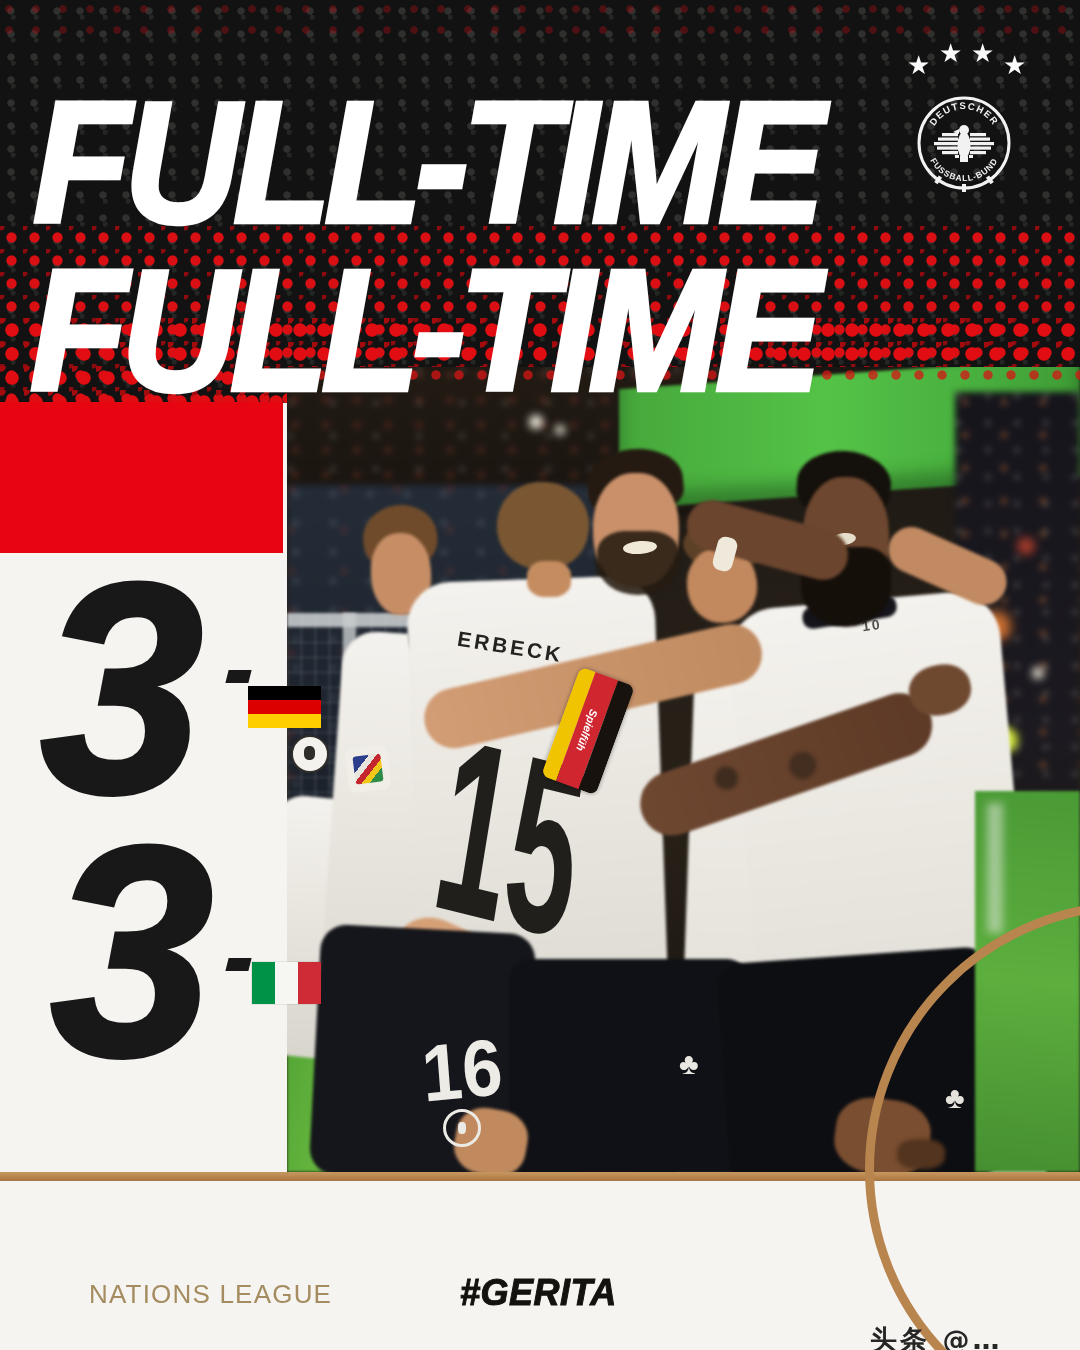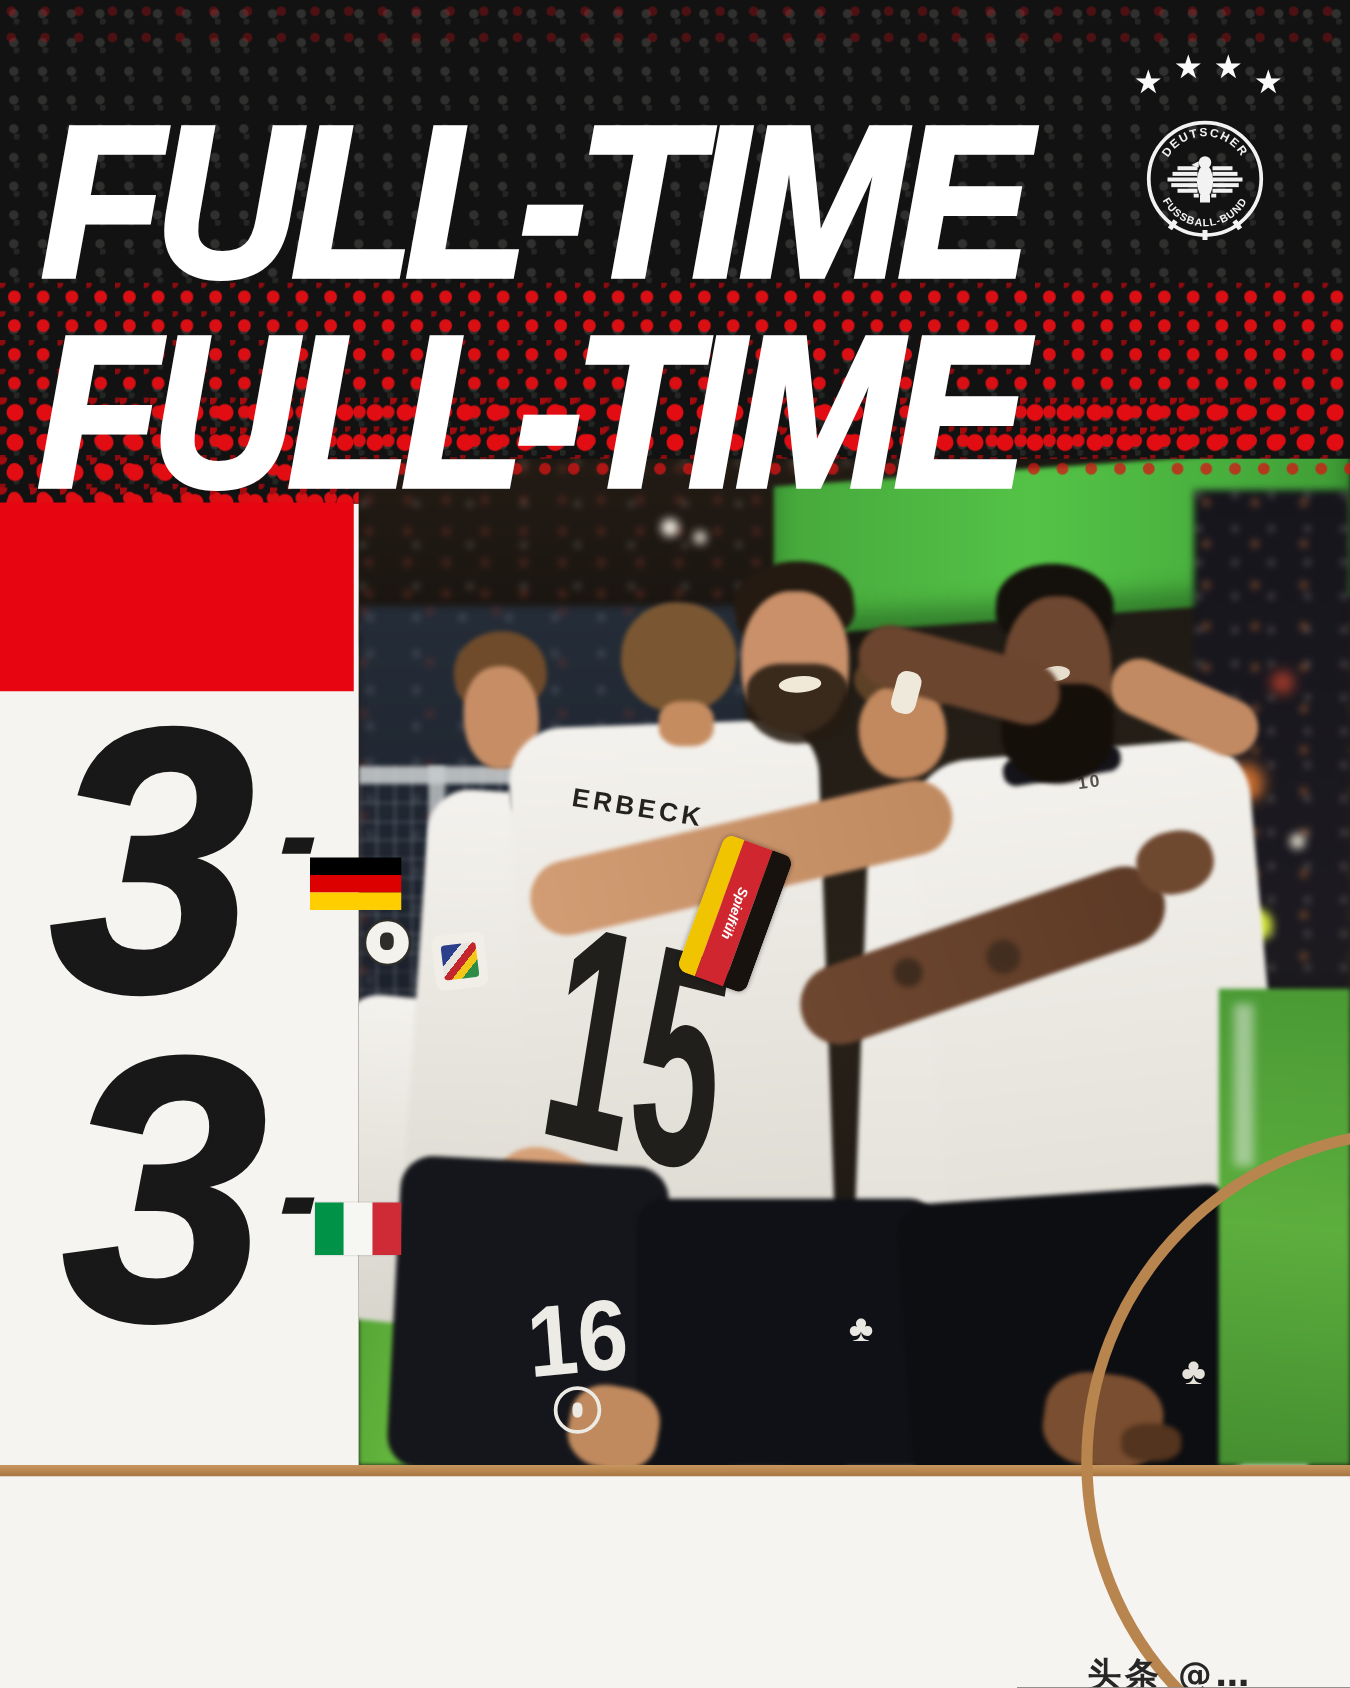--- a/index.html
+++ b/index.html
@@ -319,15 +319,17 @@
   <div class="a dash" id="dash2"></div>
   <div class="a" id="flag-it">
     <div style="background:#009246;"></div>
     <div style="background:#f6f6f2;"></div>
     <div style="background:#ce2b37;"></div>
   </div>
 
   <div class="a" id="gold-line"></div>
   <div class="a" id="gold-circle"></div>
 
+  <div class="a" id="competition">NATIONS LEAGUE</div>
+  <div class="a" id="hashtag">#GERITA</div>
   <div class="a" id="watermark">头条 @…</div>
 
 </div>
 
 </body></html>

